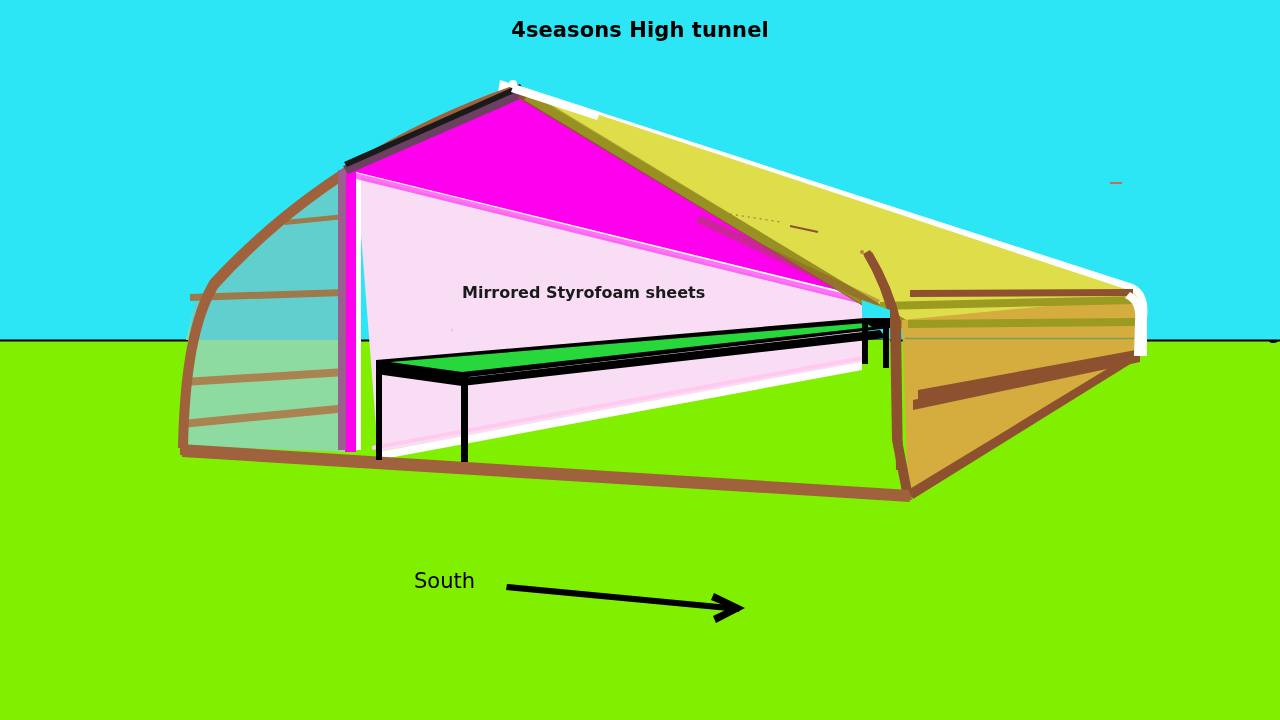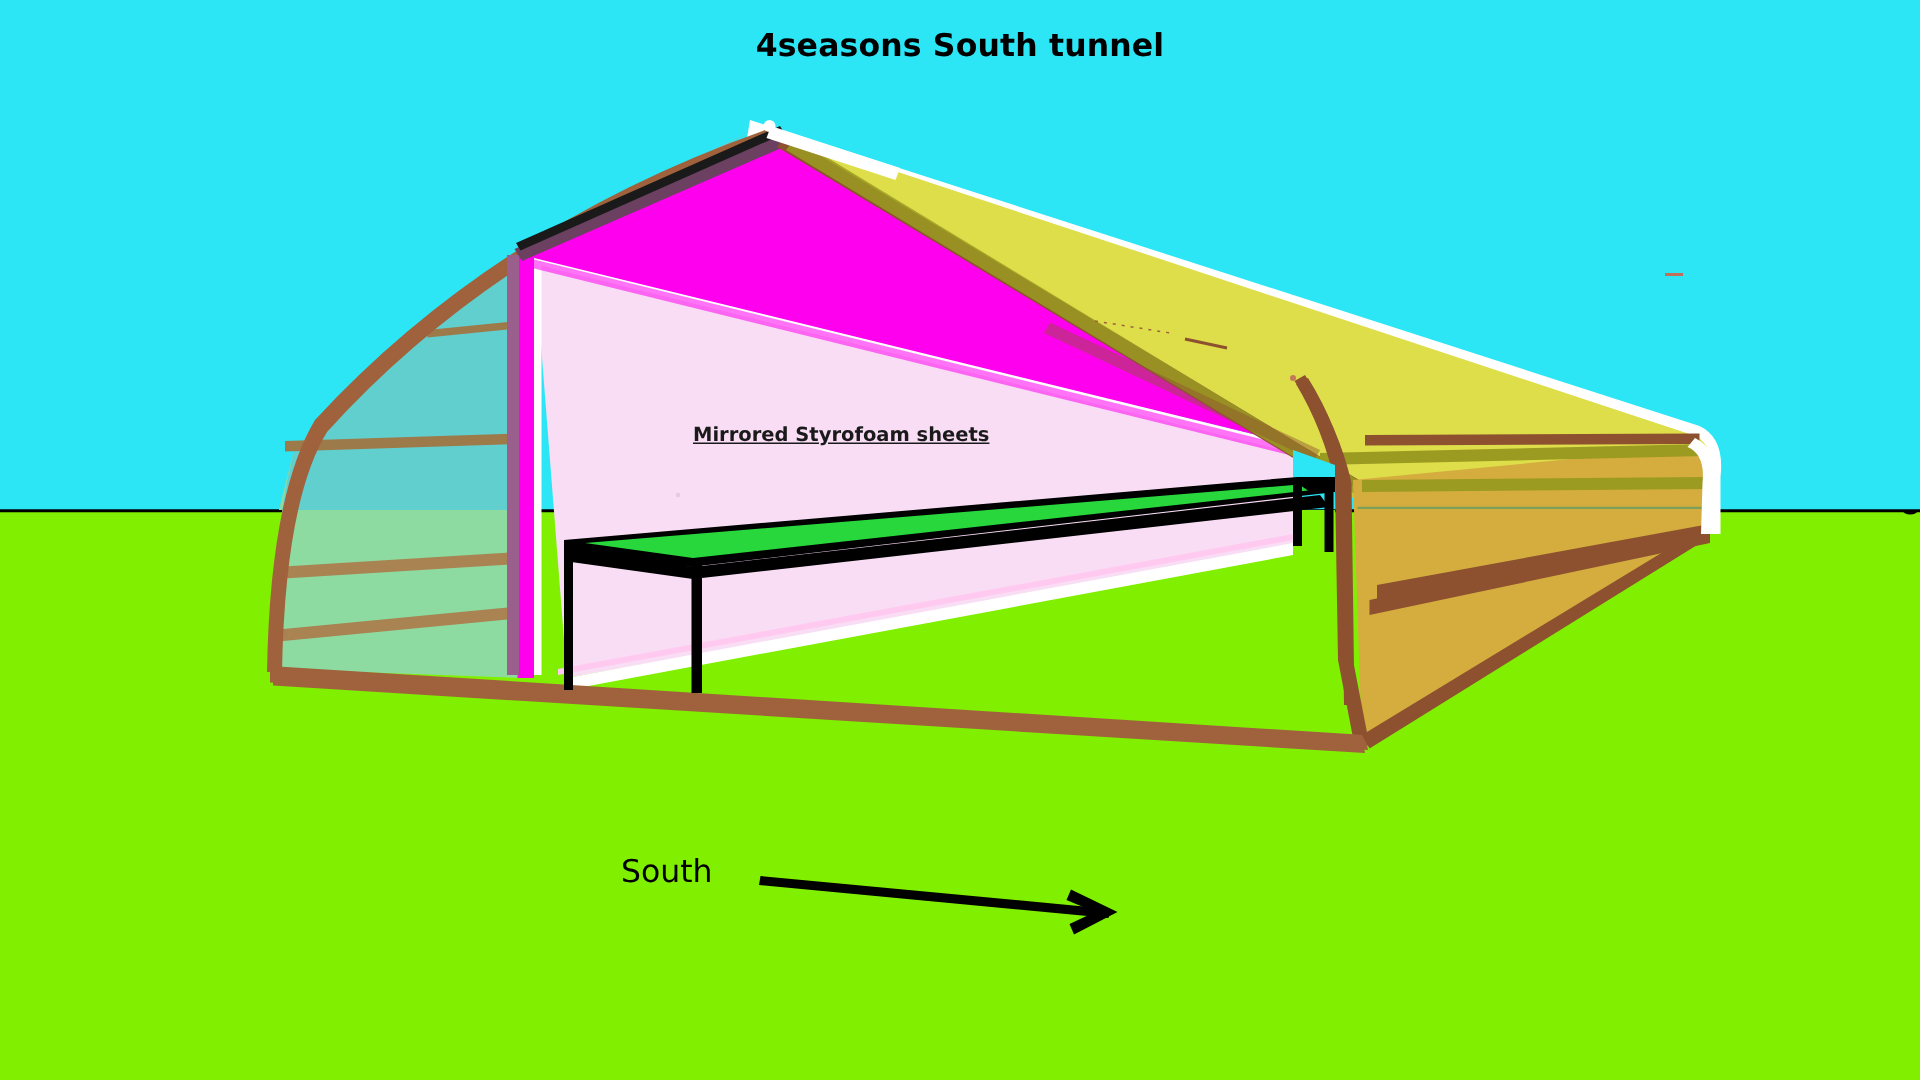--- a/index.html
+++ b/index.html
@@ -32,25 +32,24 @@
     font-size: 21px;
     font-weight: bold;
     color: #000000;
     letter-spacing: 0.1px;
     white-space: nowrap;
   }
   .panel-label {
     position: absolute;
     left: 462px;
     top: 283px;
-    font-size: 13px;
+    font-size: 16px;
     font-weight: bold;
     color: #1a1a1a;
     white-space: nowrap;
-    text-decoration: underline;
   }
   .south-label {
     position: absolute;
     left: 414px;
     top: 569px;
     font-size: 21px;
     font-weight: normal;
     color: #000000;
     white-space: nowrap;
   }
@@ -185,17 +184,17 @@
     <rect x="461" y="376" width="7" height="86" fill="#000000"></rect>
     <rect x="862" y="322" width="6" height="42" fill="#000000"></rect>
     <rect x="883" y="324" width="6" height="44" fill="#000000"></rect>
   </svg>
 
   <svg class="layer" viewBox="0 0 1280 720">
     <path d="M507,584 L740,606 L739,612 L506,590 Z" fill="#000000"></path>
     <path d="M714,593 L745,608 L716,623 L713,616 L730,608 L711,600 Z" fill="#000000"></path>
   </svg>
 
-  <div class="title-text">4seasons South tunnel</div>
+  <div class="title-text">4seasons High tunnel</div>
   <div class="panel-label">Mirrored Styrofoam sheets</div>
   <div class="south-label">South</div>
 
 </div>
 
 </body></html>

